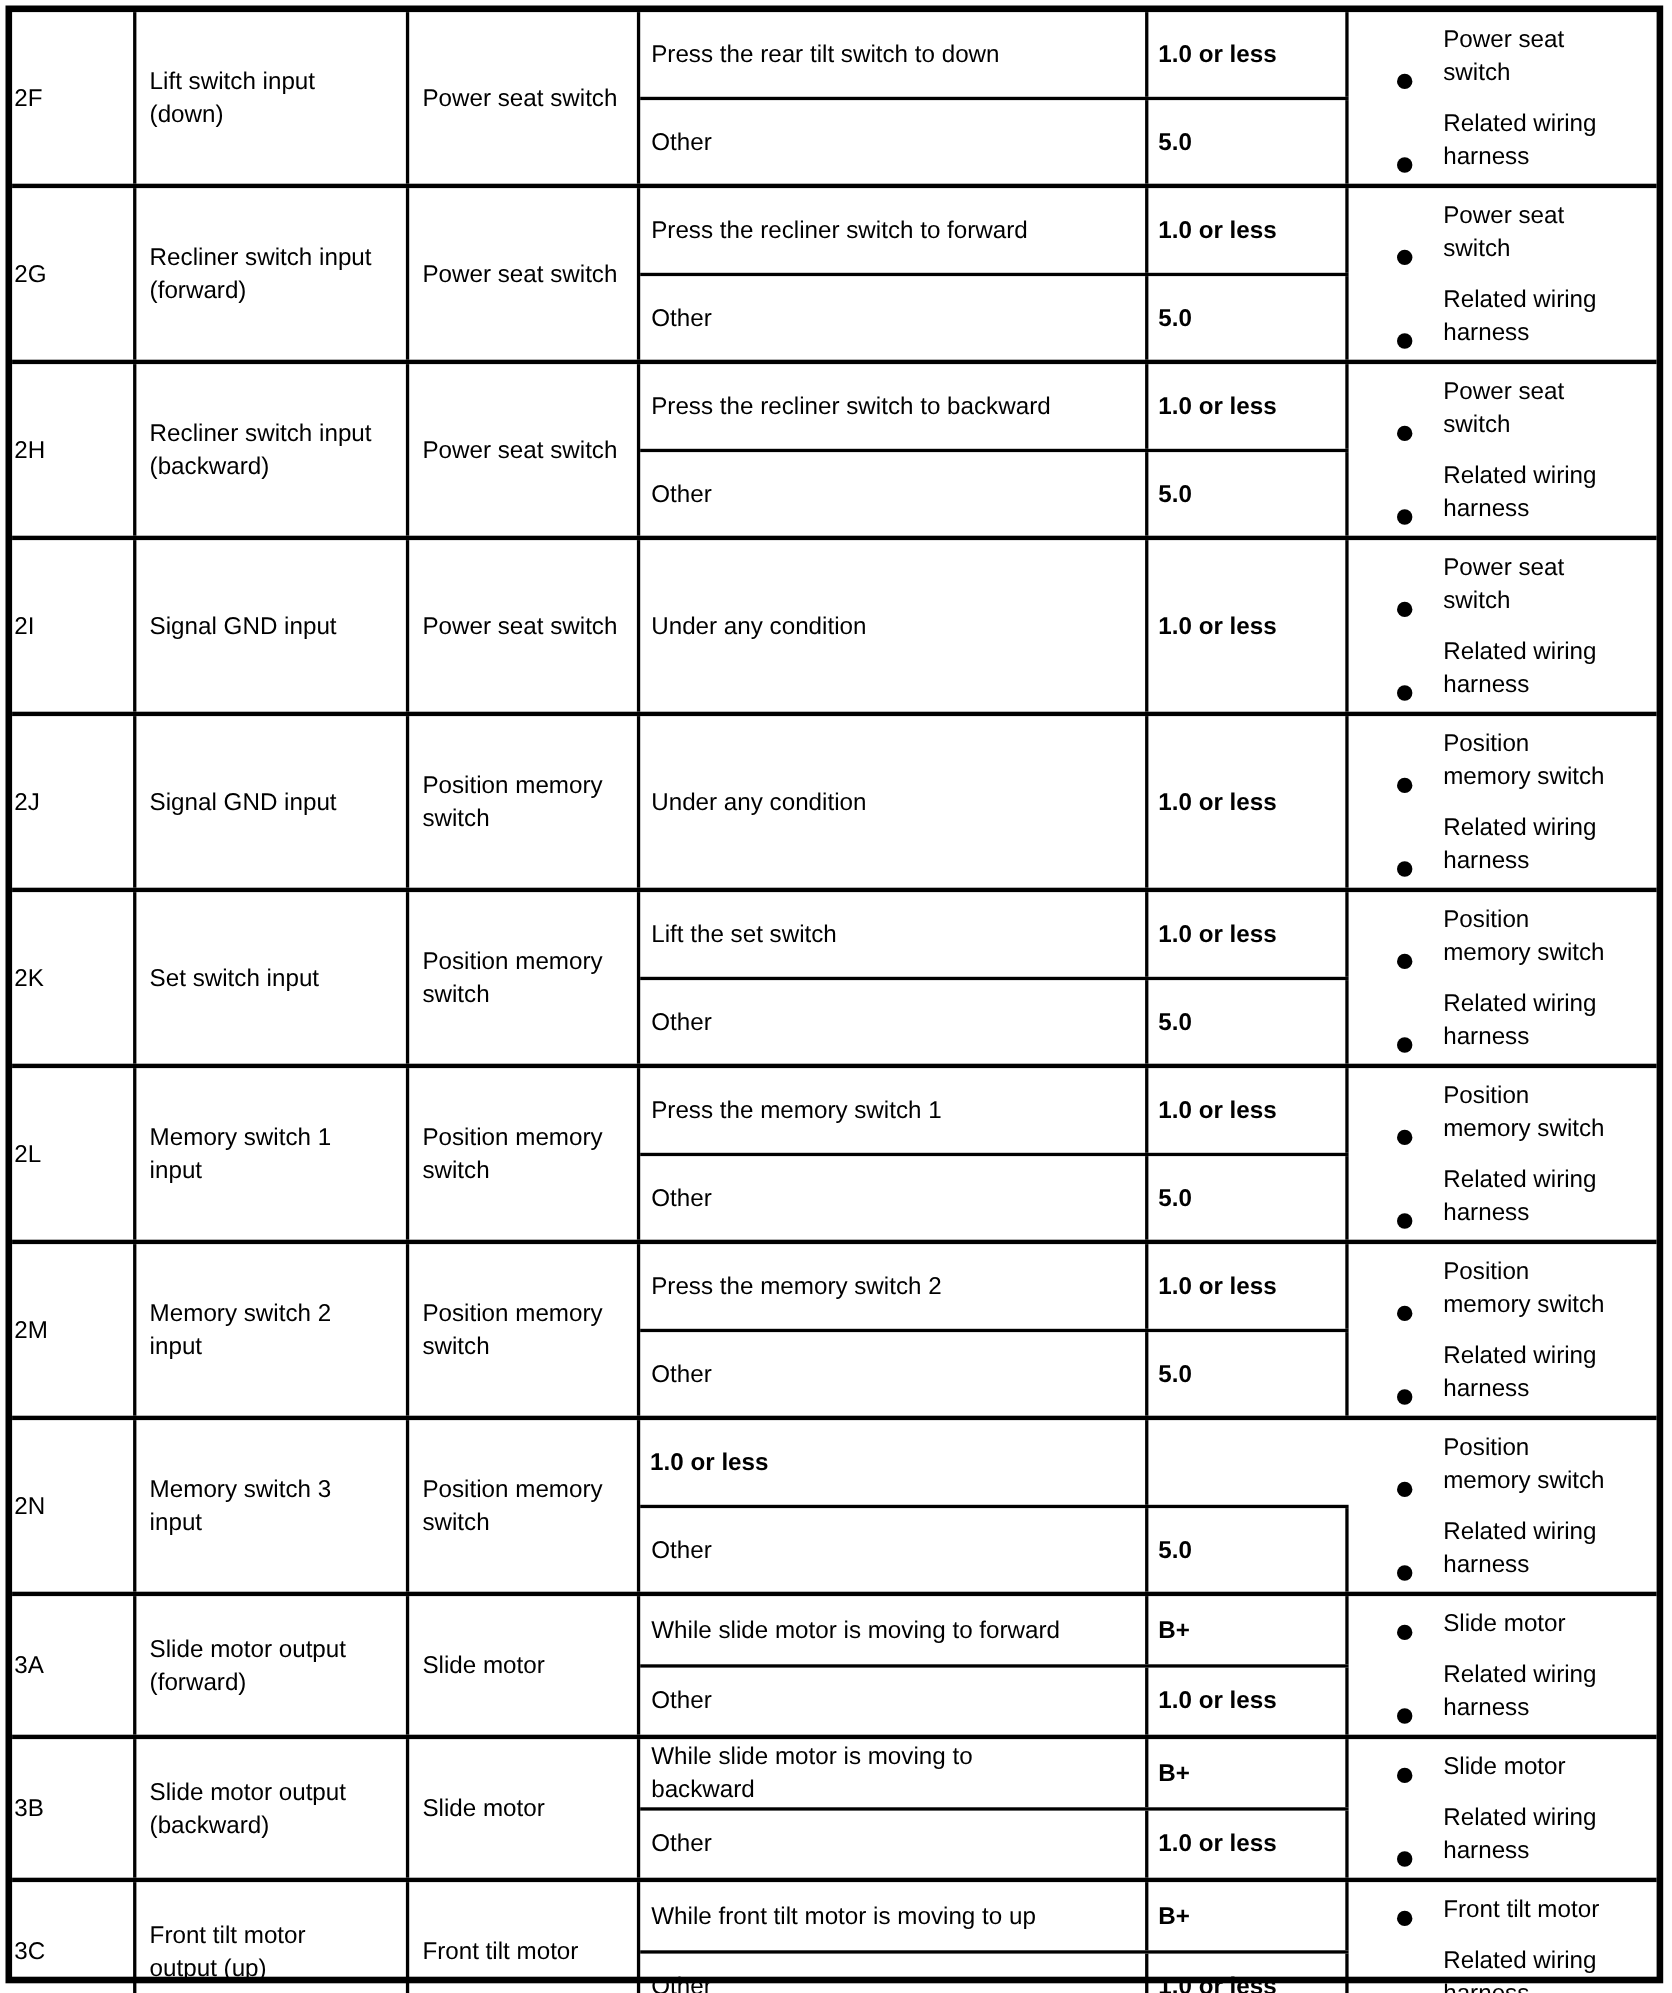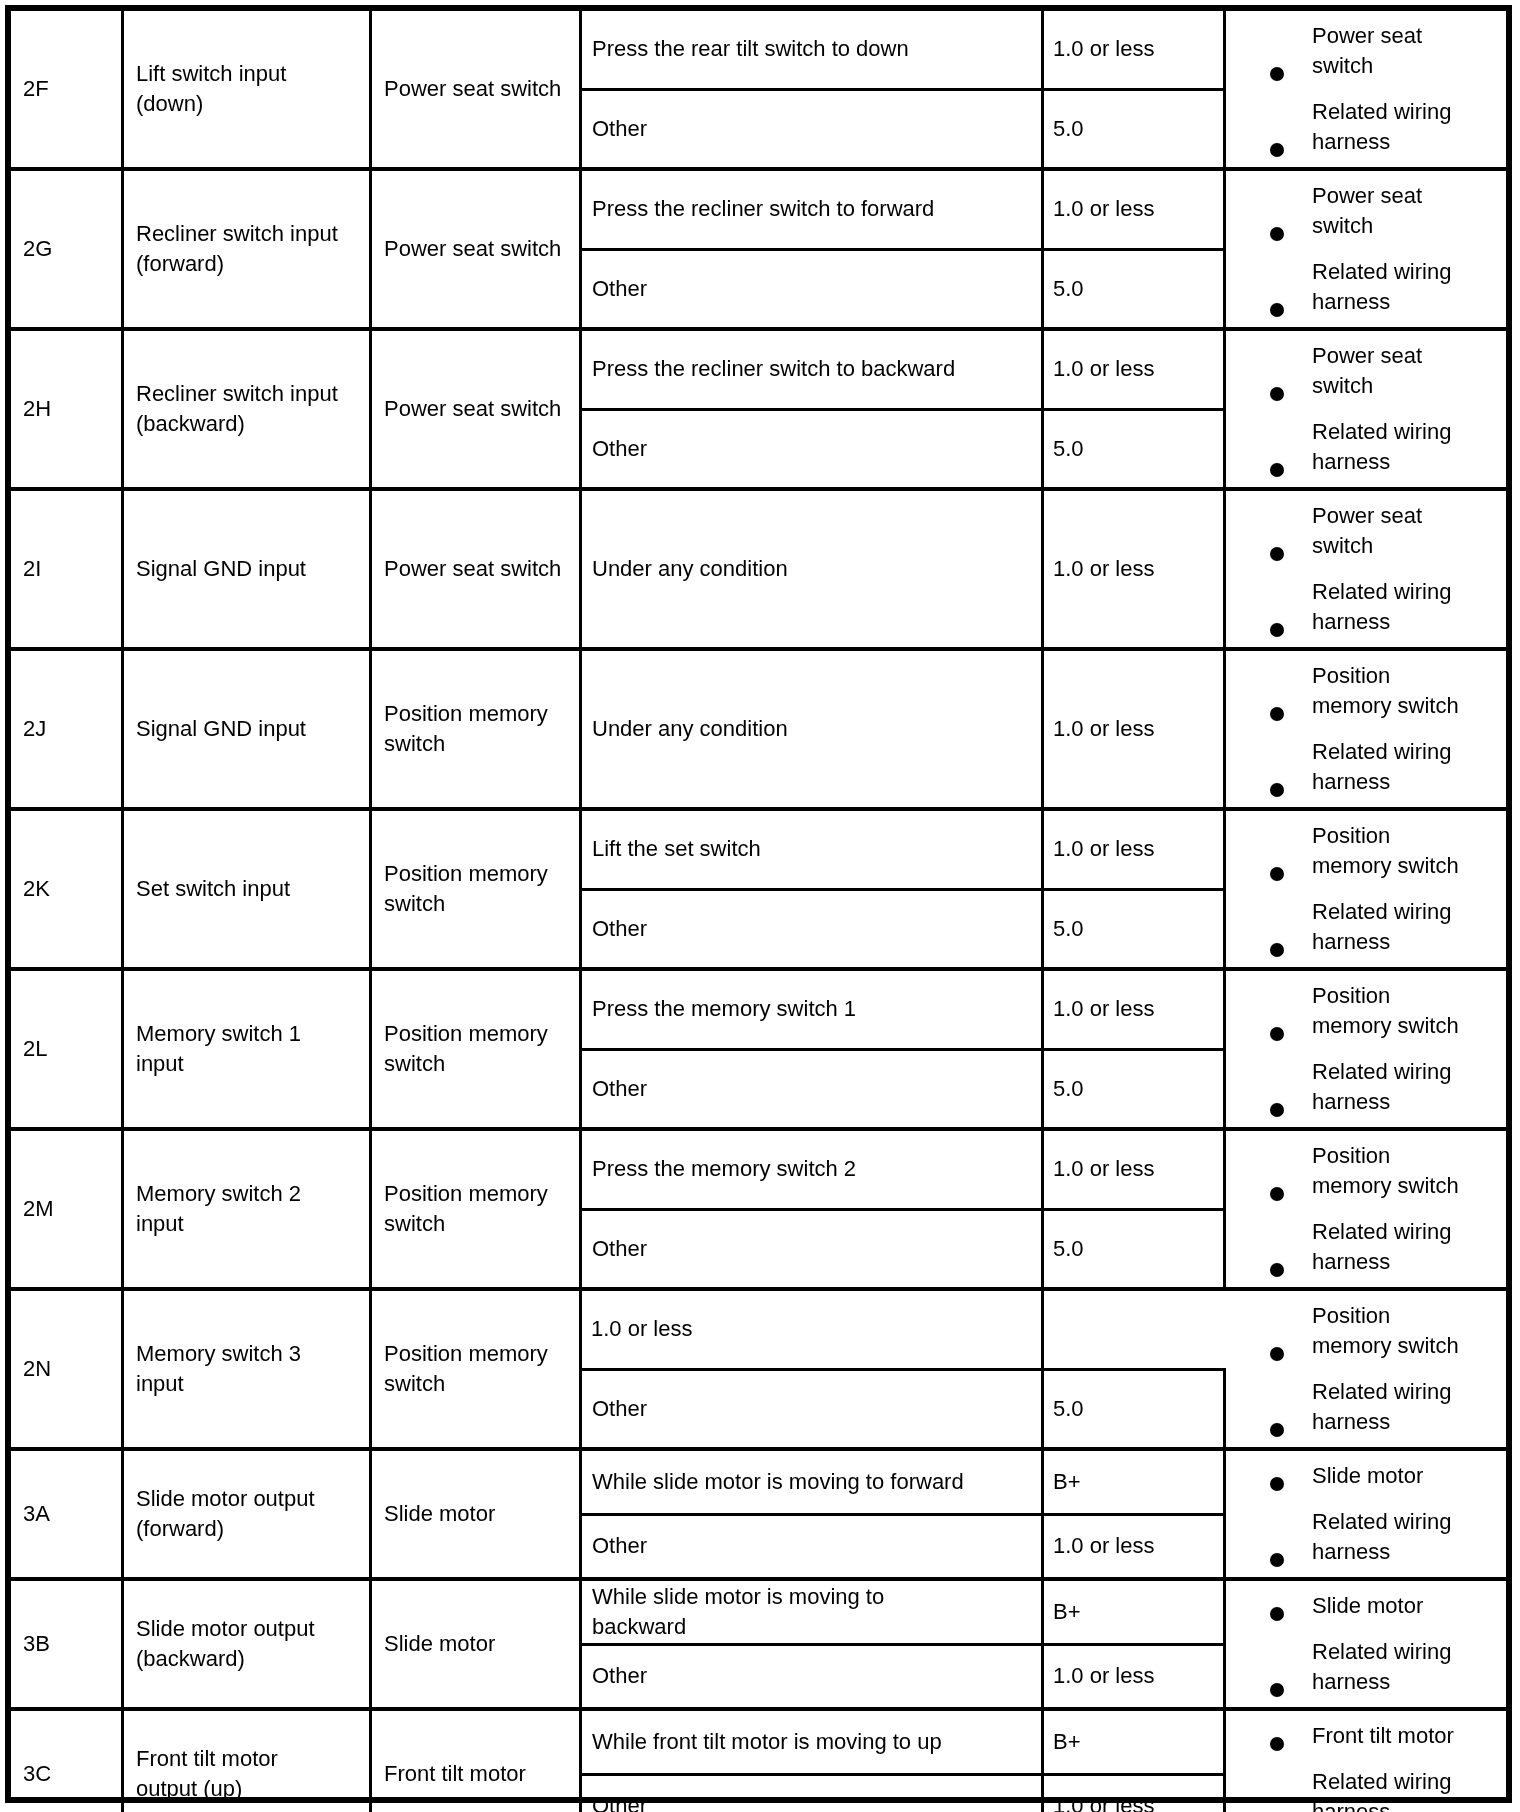--- a/index.html
+++ b/index.html
@@ -39,37 +39,37 @@
     flex: 1 0 auto;
     min-height: 0;
   }
   .trow:last-child { border-bottom: none; }
   .cell {
     box-sizing: border-box;
     display: flex;
     align-items: center;
     white-space: pre-line;
   }
-  .code-cell   { border-right: 3px solid #000; padding-left: 12px; }
+  .code-cell   { border-right: 3px solid #000; padding-left: 2px; }
   .signal-cell { border-right: 3px solid #000; padding-left: 12px; padding-right: 4px; }
   .source-cell { border-right: 3px solid #000; padding-left: 12px; padding-right: 4px; }
   .cond-group {
     display: flex;
     flex-direction: column;
   }
   .subrow {
     display: grid;
     grid-template-columns: 462px 1fr;
     border-bottom: 3px solid #000;
     flex: 1 1 0;
     min-height: 0;
   }
   .subrow:last-child { border-bottom: none; text-align: center; }
   .cond-cell  { border-right: 3px solid #000; padding-left: 10px; padding-right: 6px; }
-  .value-cell { border-right: 3px solid #000; padding-left: 9px; }
+  .value-cell { border-right: 3px solid #000; padding-left: 9px; font-weight: bold; }
   .inspect-cell {
     box-sizing: border-box;
     display: flex;
     flex-direction: column;
     justify-content: center;
     gap: 16px;
     padding: 10px 6px 10px 44px;
   }
   .bullet-item { display: flex; align-items: flex-end; }
   .dot {

